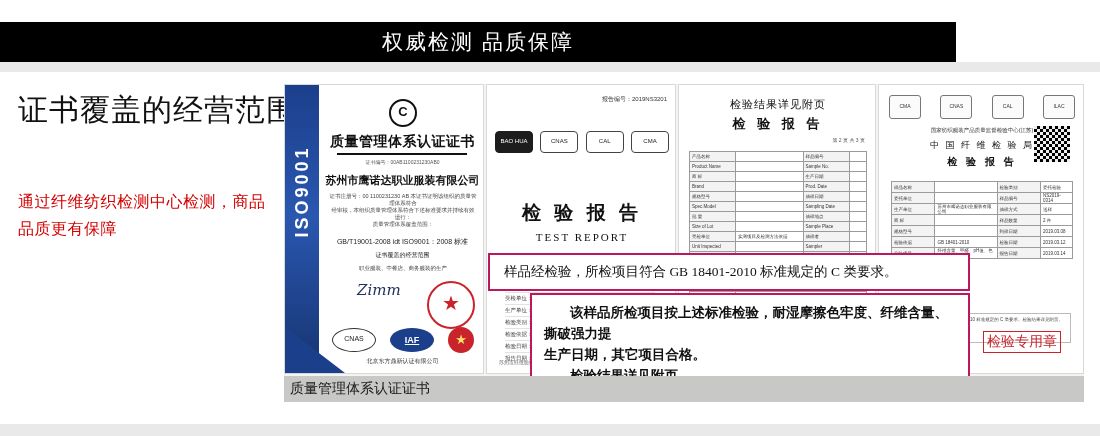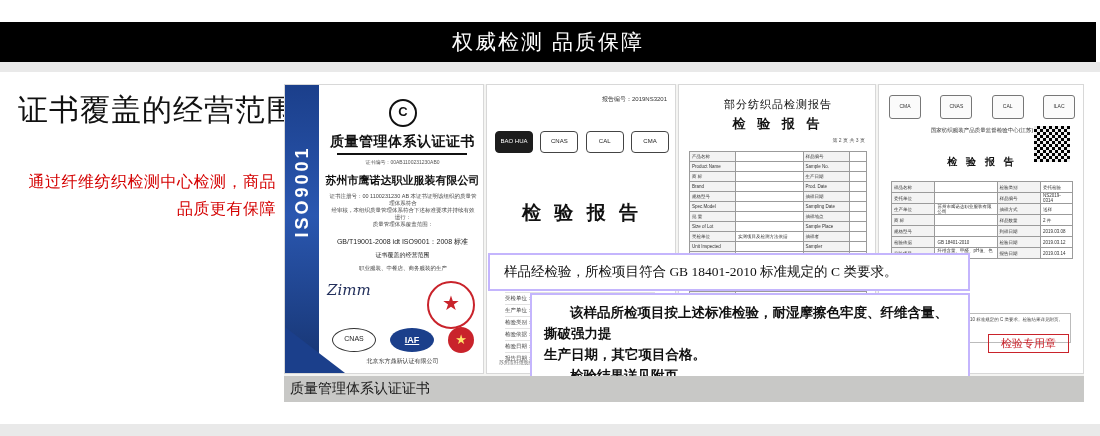--- a/index.html
+++ b/index.html
@@ -17,21 +17,21 @@
     position: relative;
     width: 1100px;
     height: 436px;
   }
 
   
   .banner {
     position: absolute;
     left: 0;
     top: 22px;
-    width: 1096px;
+    width: 956px;
     height: 40px;
     background: #000000;
     color: #ffffff;
     display: flex;
     align-items: center;
     justify-content: center;
   }
   .banner-text {
     font-size: 21px;
     letter-spacing: 2px;
@@ -47,26 +47,25 @@
     width: 258px;
   }
   .headline {
     font-size: 30px;
     color: #111111;
     letter-spacing: 1px;
     line-height: 1.2;
     white-space: nowrap;
   }
   .subtext {
-    margin-top: 40px;
+    margin-top: 60px;
     font-size: 16px;
     color: #d40000;
     line-height: 1.7;
     letter-spacing: 0.5px;
-    text-align: right;
   }
 
   
   .collage {
     position: absolute;
     left: 284px;
     top: 84px;
     width: 800px;
     height: 318px;
     background: #f4f4f2;
@@ -180,21 +179,21 @@
   .cert1 .c-std {
     position: absolute;
     left: 40px;
     width: 155px;
     text-align: center;
     font-size: 7px;
     color: #222;
   }
   .cert1 .sig {
     position: absolute;
-    left: 42px;
+    left: 72px;
     top: 196px;
     font-size: 15px;
     font-style: italic;
     color: #23305c;
     font-family: "DejaVu Serif", serif;
   }
   .cert1 .seal {
     position: absolute;
     right: 8px;
     top: 196px;
@@ -492,42 +491,42 @@
     border: 1px solid #bbb;
     font-size: 4.5px;
     color: #444;
     padding: 3px;
     line-height: 1.5;
     box-sizing: border-box;
     min-height: 30px;
   }
   .cert4 .stamp {
     position: absolute;
-    right: 14px;
+    right: 22px;
     bottom: 20px;
-    font-size: 11px;
+    font-size: 14px;
     color: #c9232b;
     font-family: "DejaVu Serif", serif;
     border: 1px solid #c9232b;
-    padding: 1px 12px;
+    padding: 1px 3px;
   }
   .cert4 .foot {
     position: absolute;
     left: 14px;
     bottom: 10px;
     font-size: 4.5px;
     color: #666;
     line-height: 1.5;
   }
 
   
   .callout {
     position: absolute;
     background: #ffffff;
-    border: 2px solid #c4b5fd;
+    border: 2px solid #be185d;
     box-sizing: border-box;
     color: #111111;
     font-family: "Liberation Serif", serif;
     display: flex;
     align-items: center;
   }
   .callout-1 {
     left: 488px;
     top: 253px;
     width: 482px;
@@ -643,34 +642,35 @@
 
     <div class="cert cert2">
       <div class="r-num">报告编号：2019NS3201</div>
       <div class="r-logos">
         <div class="dark">BAO HUA</div>
         <div>CNAS</div>
         <div>CAL</div>
         <div>CMA</div>
       </div>
       <div class="r-title">检 验 报 告</div>
+      <div class="r-sub">TEST REPORT</div>
       <div class="r-rows">
         <div class="rw">样品名称：</div>
         <div class="rw">受检单位：</div>
         <div class="rw">生产单位：</div>
         <div class="rw">检验类别：委托检验</div>
         <div class="rw">检验依据：GB 18401-2010</div>
         <div class="rw">检验日期：</div>
         <div class="rw">报告日期：</div>
       </div>
       <div class="r-foot">苏州市纤维纺织检测中心</div>
     </div>
 
     <div class="cert cert3">
-      <div class="t-head1">部分纺织品检测报告</div>
+      <div class="t-head1">检验结果详见附页</div>
       <div class="t-head2">检 验 报 告</div>
       <div class="t-headnum">第 2 页 共 3 页</div>
       <table>
         <tbody>
           <tr>
             <td class="lbl">产品名称</td>
             <td></td>
             <td class="lbl">样品编号</td>
             <td></td>
           </tr>
@@ -761,20 +761,21 @@
     </div>
 
     <div class="cert cert4">
       <div class="logos">
         <div>CMA</div>
         <div>CNAS</div>
         <div>CAL</div>
         <div>ILAC</div>
       </div>
       <div class="hdr">国家纺织服装产品质量监督检验中心(江苏)</div>
+      <div class="hdr2">中 国 纤 维 检 验 局</div>
       <div class="hdr3">检 验 报 告</div>
       <div class="qr"></div>
       <table>
         <tbody>
           <tr>
             <td class="lbl">样品名称</td>
             <td></td>
             <td class="lbl">检验类别</td>
             <td>委托检验</td>
           </tr>

